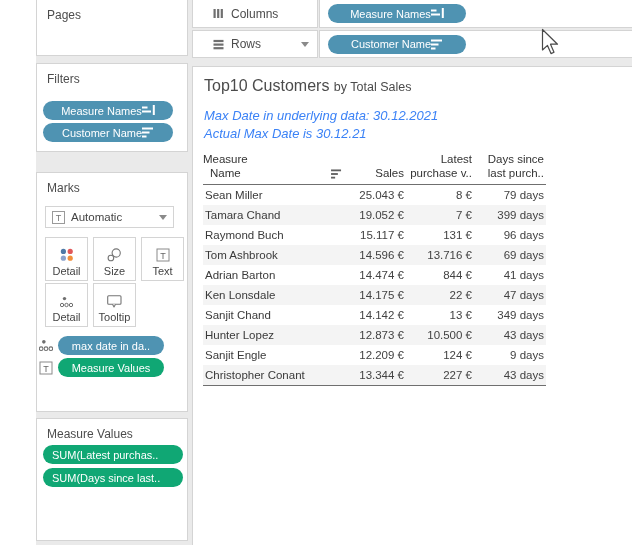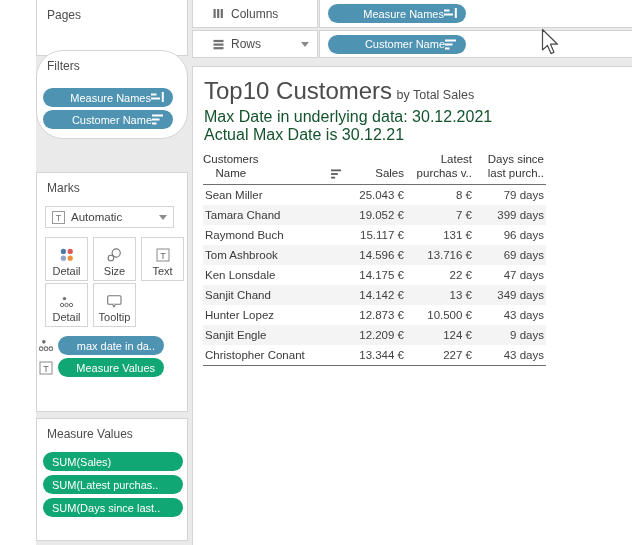--- a/index.html
+++ b/index.html
@@ -5,26 +5,26 @@
   html,body{margin:0;padding:0;}
   .app{position:relative;width:632px;height:545px;background:#eaeaea;
        font-family:"Liberation Sans",sans-serif;overflow:hidden;margin-left:36px;
        -webkit-font-smoothing:antialiased;}
   .box,.panel{position:absolute;background:#fff;border:1px solid #d4d4d4;box-sizing:border-box;}
   .panel{left:0;width:152px;}
   .panel-title{font-size:12px;color:#4c4c4c;padding:8px 0 0 10px;}
 
   
   .p-pages{top:-1px;height:57px;}
-  .p-filters{top:50px;height:89px;border-radius:27px;}
+  .p-filters{top:63px;height:89px;}
   .p-marks{top:172px;height:240px;}
   .p-mvalues{top:418px;height:123px;}
 
   
-  .pill{display:flex;align-items:center;justify-content:flex-end;height:19px;
+  .pill{display:flex;align-items:center;justify-content:center;height:19px;
         border-radius:10px;color:#fff;font-size:11px;padding:0 9px;box-sizing:border-box;}
   .pill .pill-label{white-space:nowrap;overflow:hidden;}
   .pill-blue{background:#4F93B2;}
   .pill-green{background:#10A774;}
   .p-filters .pill{margin:3px 6px 0 6px;width:130px;}
   .p-filters .pill.first{margin-top:15px;}
   .p-mvalues .pill{margin:4px 6px 0 6px;width:140px;justify-content:flex-start;}
   .p-mvalues .pill.first{margin-top:11px;}
 
   
@@ -49,23 +49,23 @@
   .b-col-tray{left:283px;top:-1px;width:350px;height:29px;display:flex;align-items:center;padding-left:8px;}
   .b-row-label{left:156px;top:30px;width:126px;height:28px;}
   .b-row-label .caret{margin-left:auto;margin-right:8px;}
   .b-row-tray{left:283px;top:30px;width:350px;height:28px;display:flex;align-items:center;padding-left:8px;}
   .shelf-pill{width:138px;}
 
   
   .sheet{position:absolute;left:156px;top:66px;width:477px;height:480px;background:#fff;
          border-left:1px solid #d4d4d4;border-top:1px solid #d4d4d4;box-sizing:border-box;}
   .sheet-title{position:absolute;left:11px;top:10px;white-space:nowrap;}
-  .title-main{font-size:24px;color:#4b4b4b;}
+  .title-main{font-size:16px;color:#4b4b4b;}
   .title-suffix{font-size:12.5px;color:#4b4b4b;}
-  .sheet-sub{position:absolute;left:11px;font-size:16px;color:#14532d;}
+  .sheet-sub{position:absolute;left:11px;font-size:13px;color:#3b82f6;font-style:italic;}
   .sub1{top:41px;} .sub2{top:59px;}
 
   
   .tbl-wrap{position:absolute;left:10px;top:85px;}
   table{border-collapse:collapse;table-layout:fixed;font-size:11.5px;border-bottom:1px solid #6f6f6f;}
   col.c-name{width:145px;} col.c-sales{width:58px;} col.c-latest{width:68px;} col.c-days{width:72px;}
   th{vertical-align:bottom;font-weight:normal;color:#333;padding:0 2px 4px 0;}
   thead tr{border-bottom:1px solid #6f6f6f;}
   th.num,td.num{text-align:right;}
   .hdr-lines span{display:block;line-height:14px;}
@@ -175,23 +175,20 @@
         <text x="7" y="10.5" font-size="9" fill="#666" text-anchor="middle" font-family="Liberation Sans, sans-serif">T</text>
       </svg>
       <div class="pill pill-green">
         <span class="pill-label">Measure Values</span>
       </div>
     </div>
   </div>
 
   <div class="panel p-mvalues">
     <div class="panel-title">Measure Values</div>
-    <div class="pill pill-green first">
-      <span class="pill-label">SUM(Sales)</span>
-    </div>
     <div class="pill pill-green">
       <span class="pill-label">SUM(Latest purchas..</span>
     </div>
     <div class="pill pill-green">
       <span class="pill-label">SUM(Days since last..</span>
     </div>
   </div>
 
   <div class="box shelf-label b-col-label">
     <svg width="11" height="11" viewBox="0 0 11 11">
@@ -245,40 +242,40 @@
             <col class="c-name">
             <col class="c-sales">
             <col class="c-latest">
             <col class="c-days">
           </colgroup>
         <thead>
           <tr>
             <th>
               <div class="hdr-name">
                 <div class="hdr-lines">
-                  <span>Customers</span>
+                  <span>Measure</span>
                   <span>Name</span>
                 </div>
                 <svg class="hname-icon" width="11" height="10" viewBox="0 0 12 11">
                   <rect x="0" y="0.5" width="11" height="2" fill="#5f5f5f"></rect>
                     <rect x="0" y="4.5" width="7.5" height="2" fill="#5f5f5f"></rect>
                     <rect x="0" y="8.5" width="4.5" height="2" fill="#5f5f5f"></rect>
                 </svg>
               </div>
             </th>
             <th class="num">
               <div class="hdr-lines">
                 <span></span>
                 <span>Sales</span>
               </div>
             </th>
             <th class="num">
               <div class="hdr-lines">
                 <span>Latest</span>
-                <span>purchas v..</span>
+                <span>purchase v..</span>
               </div>
             </th>
             <th class="num">
               <div class="hdr-lines">
                 <span>Days since</span>
                 <span>last purch..</span>
               </div>
             </th>
           </tr>
         </thead>
@@ -301,20 +298,26 @@
             <td class="num">131 €</td>
             <td class="num">96 days</td>
           </tr>
           <tr>
             <td class="name">Tom Ashbrook</td>
             <td class="num">14.596 €</td>
             <td class="num">13.716 €</td>
             <td class="num">69 days</td>
           </tr>
           <tr>
+            <td class="name">Adrian Barton</td>
+            <td class="num">14.474 €</td>
+            <td class="num">844 €</td>
+            <td class="num">41 days</td>
+          </tr>
+          <tr>
             <td class="name">Ken Lonsdale</td>
             <td class="num">14.175 €</td>
             <td class="num">22 €</td>
             <td class="num">47 days</td>
           </tr>
           <tr>
             <td class="name">Sanjit Chand</td>
             <td class="num">14.142 €</td>
             <td class="num">13 €</td>
             <td class="num">349 days</td>

